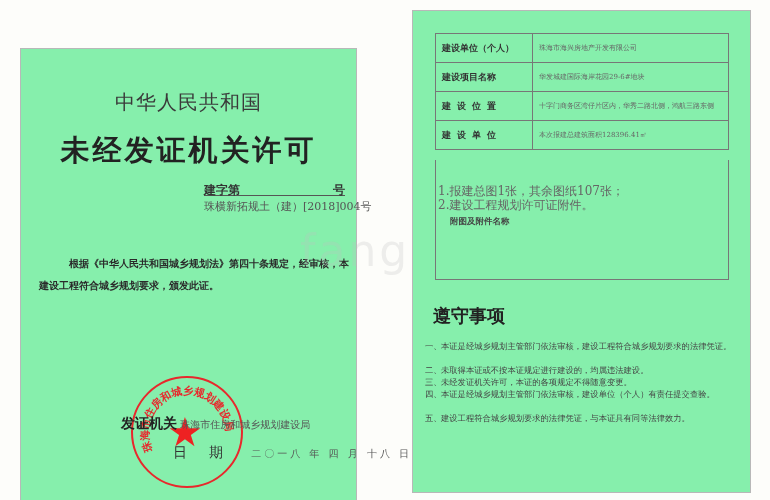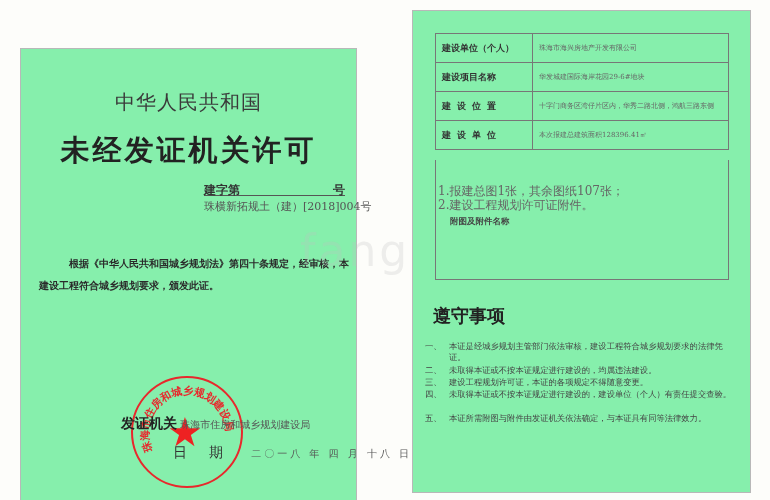--- a/index.html
+++ b/index.html
@@ -40,21 +40,21 @@
     table.info td { border: 1.5px solid #777; height: 28px; font-size: 7px; color: #666; padding: 0 6px; }
     table.info td.label { width: 84px; font-size: 9px; font-weight: bold; color: #333; font-family: "DejaVu Sans", sans-serif; }
     table.info tr.spaced td.label { letter-spacing: 6px; }
     .attach { position: absolute; left: 22px; top: 149px; width: 294px; height: 120px; border: 1.5px solid #777; border-top: none; box-sizing: border-box; }
     .attach-title { position: absolute; left: 14px; top: 8px; font-size: 8.5px; font-weight: bold; color: #444; font-family: "DejaVu Sans", sans-serif; margin-top: 48px; }
     .attach-item { position: absolute; left: 2px; font-size: 12px; color: #666; }
 
     .rules-title { left: 20px; top: 293px; font-size: 18px; font-weight: bold; color: #222; font-family: "DejaVu Sans", sans-serif; }
     .rule { position: absolute; left: 12px; width: 312px; font-size: 8.3px; line-height: 11px; color: #444; white-space: normal; font-family: "DejaVu Sans", sans-serif; }
     .rule .num { position: absolute; left: 0; top: 0; }
-    .rule .txt { display: block; margin-left: 24px; }
+    .rule .txt { display: block; margin-left: 16px; }
   </style>
 </head>
 <body>
 
 <div id="left-page" class="page">
   <div class="abs country">中华人民共和国</div>
   <div class="abs title">未经发证机关许可</div>
   <div class="abs certno">
     <span>建字第</span>
     <span class="hao">号</span>
@@ -115,23 +115,23 @@
   <div class="rule" style="top:330px">
     <span class="num">一、</span>
     <span class="txt">本证是经城乡规划主管部门依法审核，建设工程符合城乡规划要求的法律凭证。</span>
   </div>
   <div class="rule" style="top:354px">
     <span class="num">二、</span>
     <span class="txt">未取得本证或不按本证规定进行建设的，均属违法建设。</span>
   </div>
   <div class="rule" style="top:366px">
     <span class="num">三、</span>
-    <span class="txt">建设工程规划许可证，本证的各项规定不得随意变更。</span>
+    <span class="txt">未经发证机关许可，本证的各项规定不得随意变更。</span>
   </div>
   <div class="rule" style="top:378px">
     <span class="num">四、</span>
-    <span class="txt">未取得本证或不按本证规定进行建设的，建设单位（个人）有责任提交查验。</span>
+    <span class="txt">本证是经城乡规划主管部门依法审核，建设单位（个人）有责任提交查验。</span>
   </div>
   <div class="rule" style="top:402px">
     <span class="num">五、</span>
-    <span class="txt">本证所需附图与附件由发证机关依法确定，与本证具有同等法律效力。</span>
+    <span class="txt">建设工程符合城乡规划要求的法律凭证，与本证具有同等法律效力。</span>
   </div>
 </div>
 
 </body></html>

